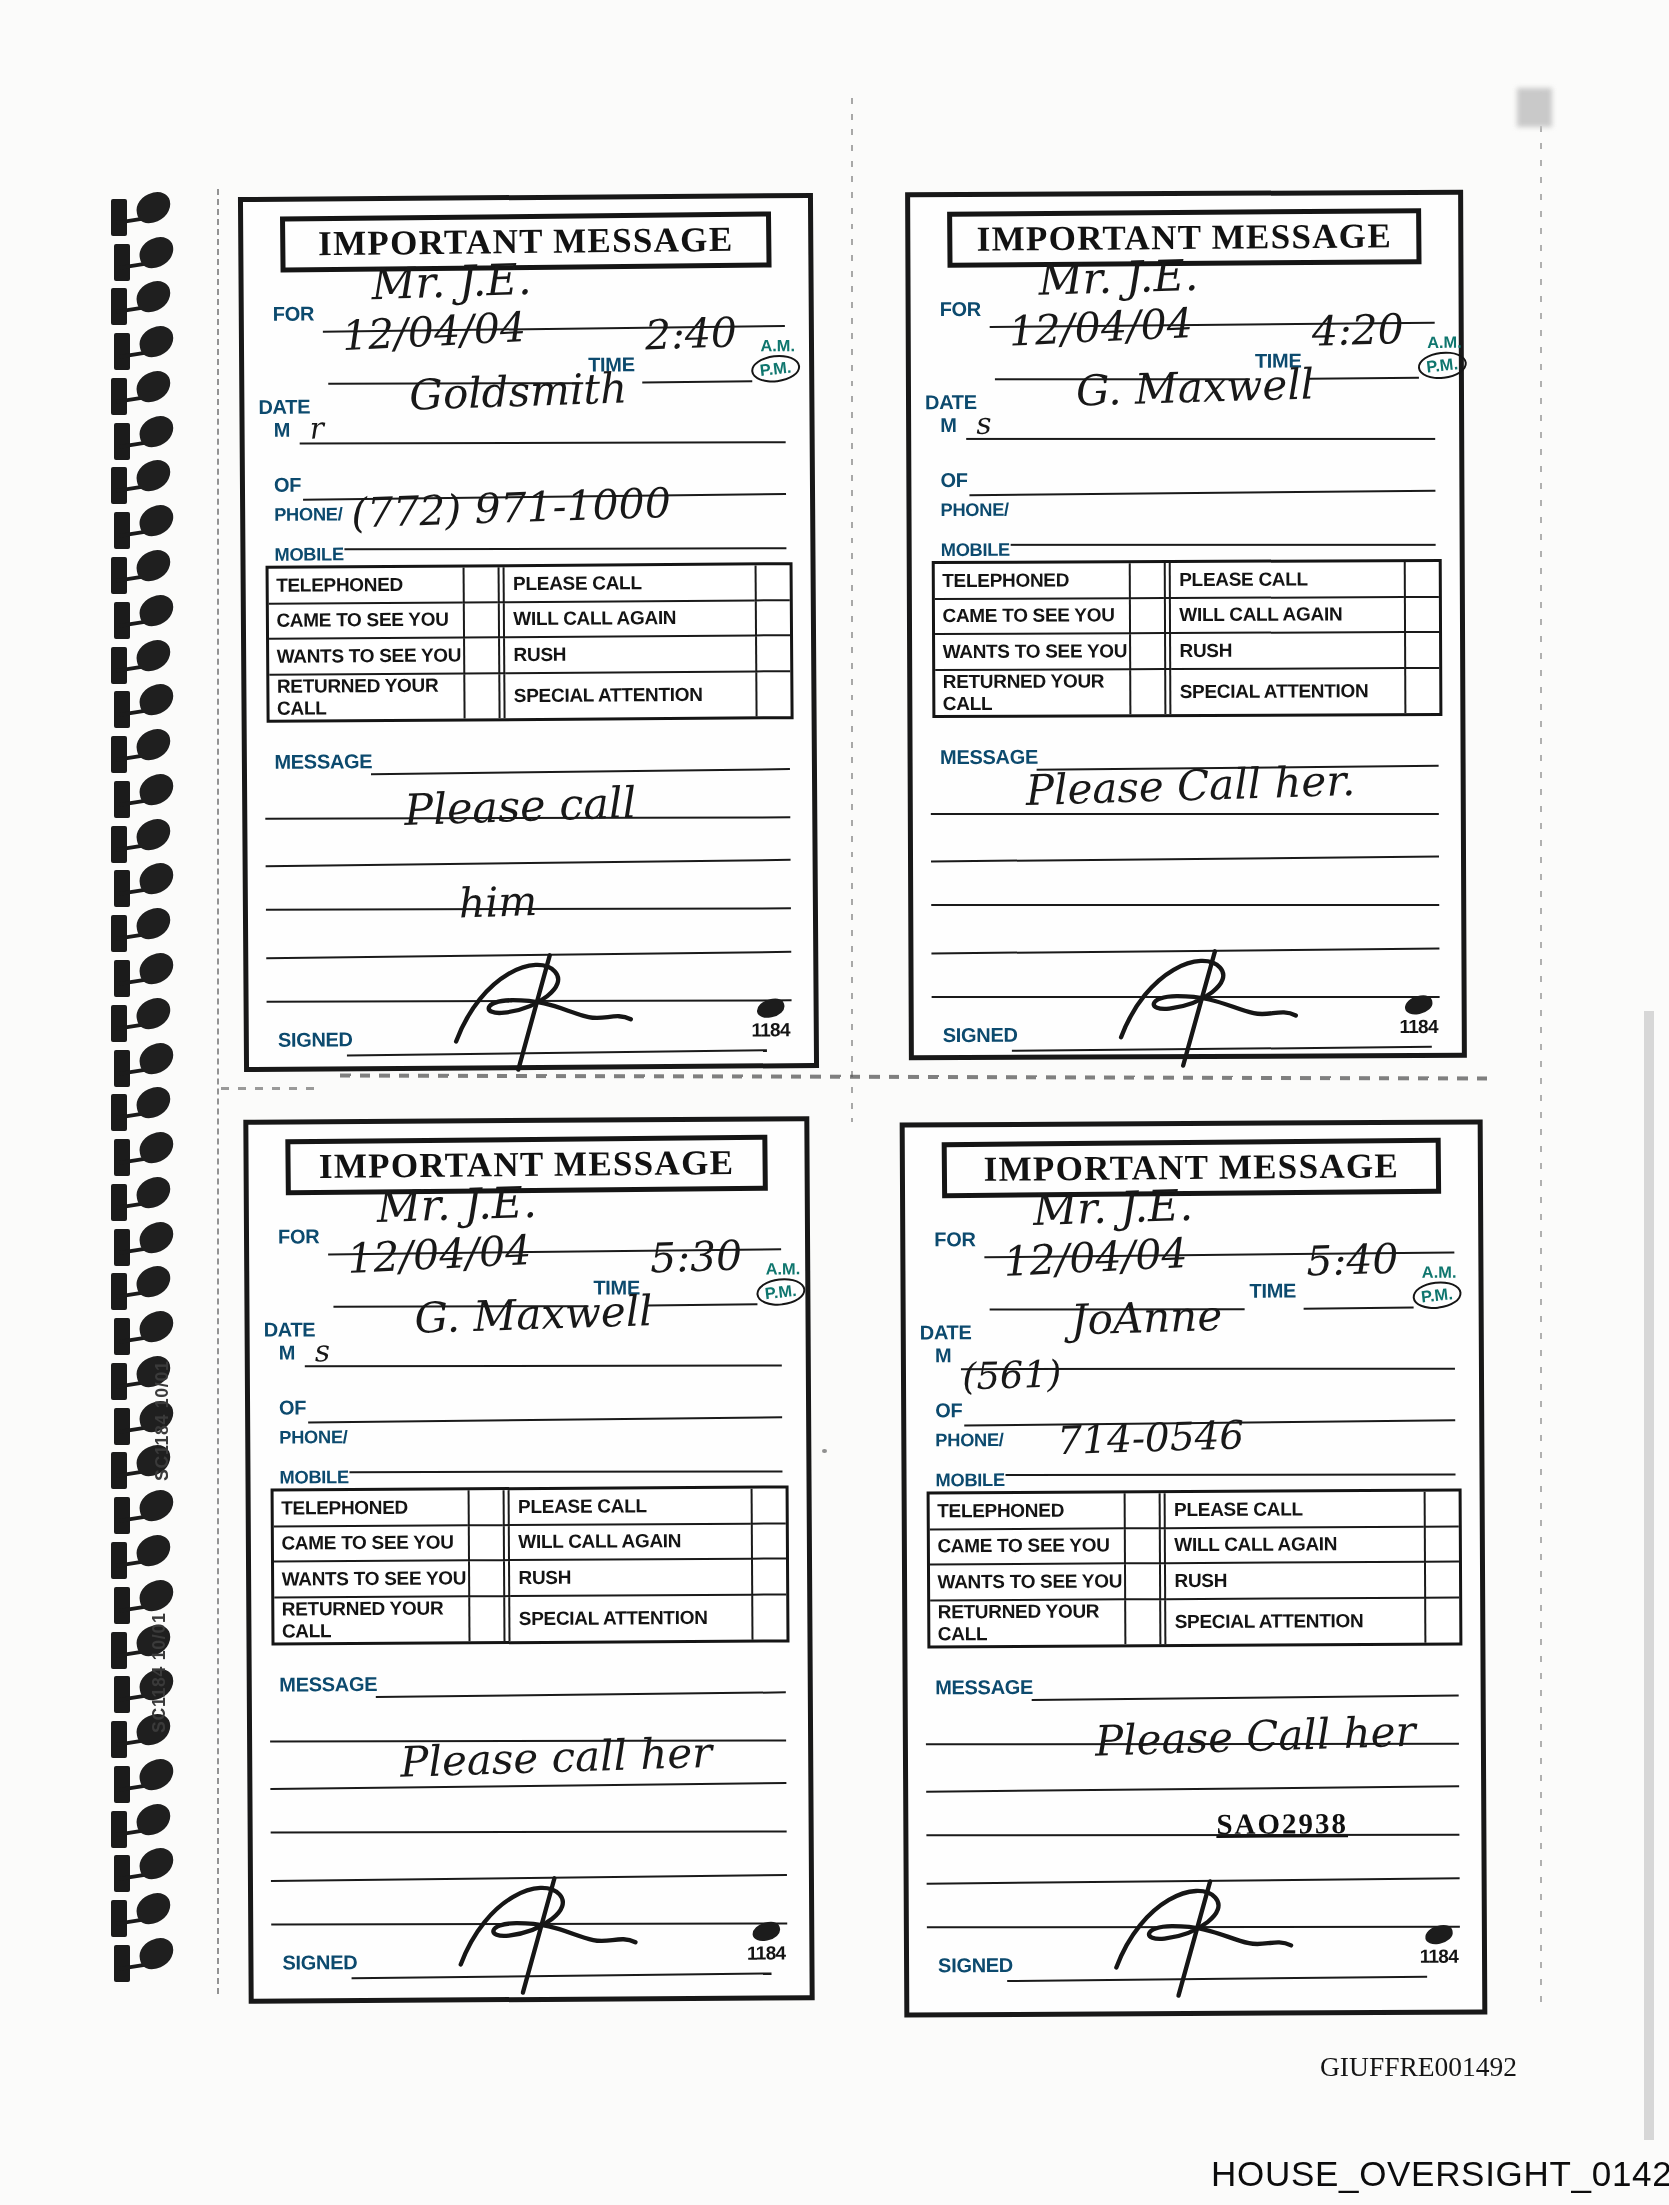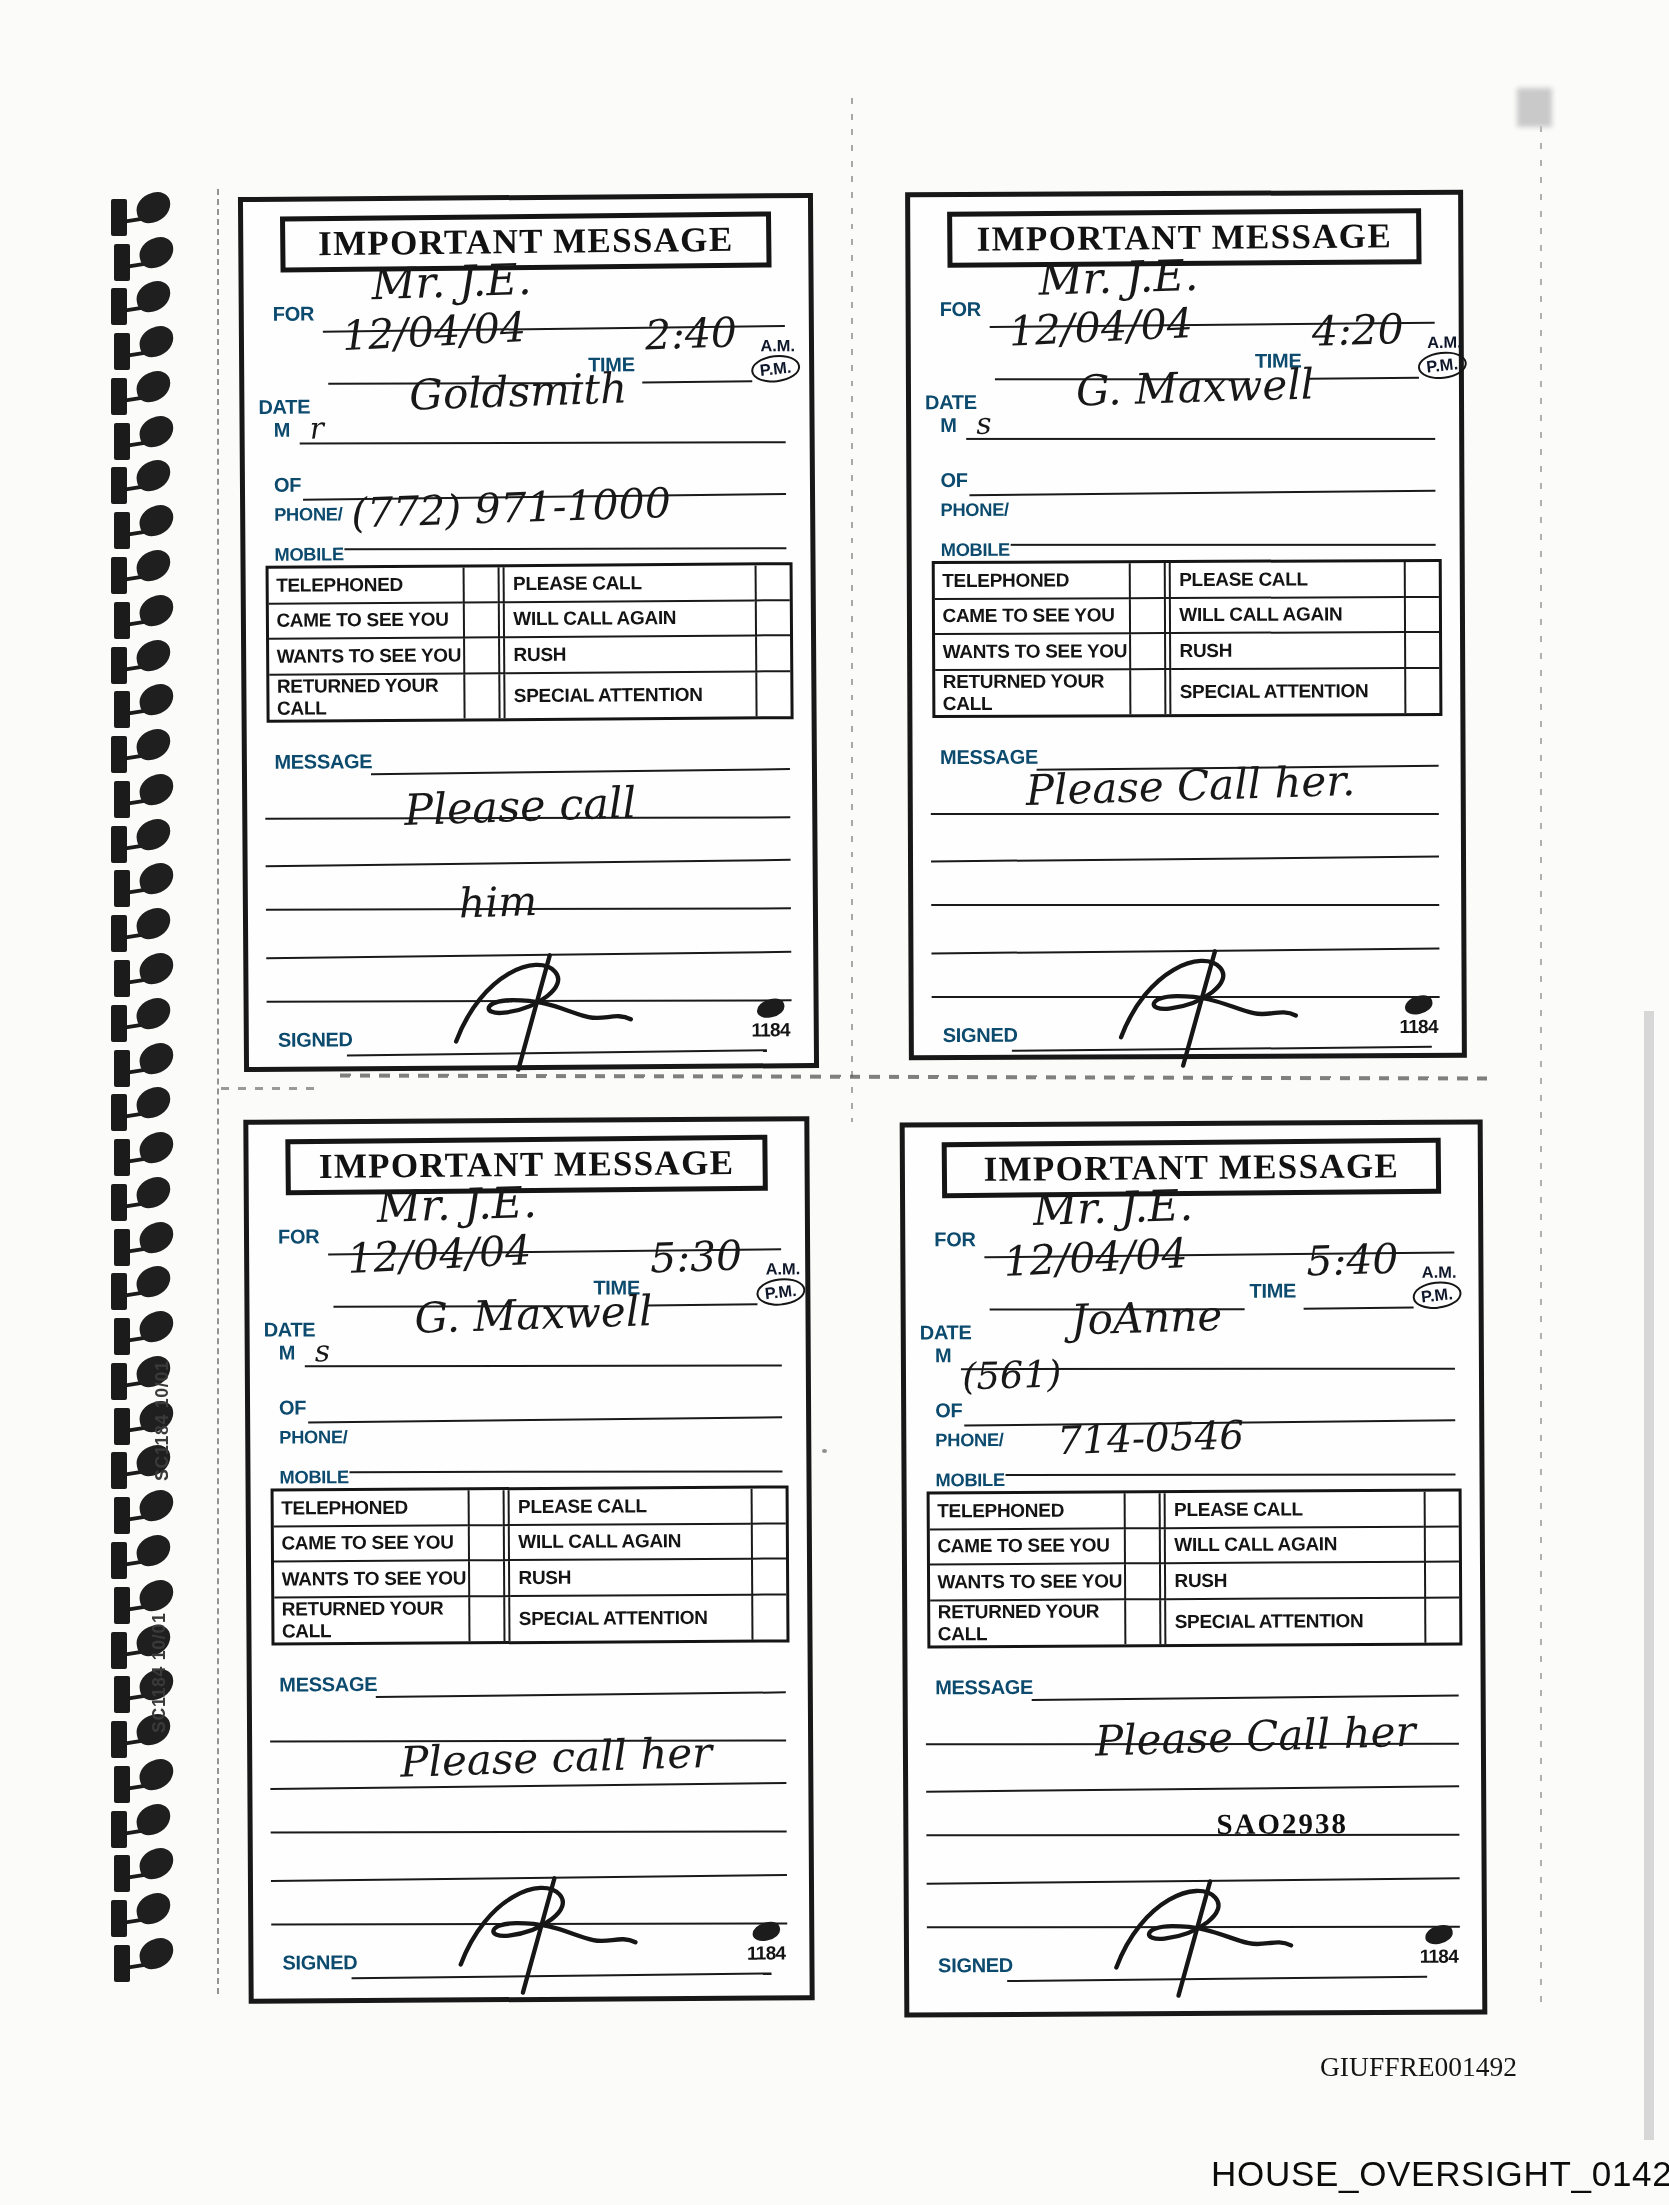--- a/index.html
+++ b/index.html
@@ -69,21 +69,21 @@
   .ln-of{left:58px;right:23.6px;top:296px;}
   .ln-phone{left:99px;right:23.6px;top:348px;}
   .ln-msg0{left:124px;right:22px;top:571px;}
   .ln-msg1{left:18.3px;right:22px;top:617px;}
   .ln-msg2{left:18.3px;right:22px;top:662px;}
   .ln-msg3{left:18.3px;right:22px;top:708px;}
   .ln-msg4{left:18.3px;right:22px;top:754px;}
   .ln-msg5{left:18.3px;right:22px;top:800px;}
   .ln-signed{left:98px;width:420px;top:852px;}
 
-  .ampm{position:absolute;left:512px;top:137px;font-weight:bold;font-size:16.4px;line-height:20px;color:#0f172a;text-align:center;}
+  .ampm{position:absolute;left:512px;top:137px;font-weight:bold;font-size:16.4px;line-height:20px;color:#0f766e;text-align:center;}
   .pm-oval{display:inline-block;border:2.6px solid #151515;border-radius:50%;padding:0.7px 6.5px 2px;transform:rotate(-6deg);margin-left:-5.2px;}
 
   .hw{
     position:absolute;font-family:"DejaVu Serif",serif;font-style:italic;
     color:#181818;white-space:nowrap;transform:rotate(-1.5deg);line-height:1;
   }
   .hw-for{left:128px;top:60px;font-size:43px;}
   .hw-date{left:98px;top:111px;font-size:41px;transform:rotate(-2.5deg);}
   .hw-time{left:401px;top:115px;font-size:41px;}
   .hw-mprefix{left:65px;top:212px;font-size:30px;}
@@ -91,21 +91,21 @@
   .hw-of{left:56px;top:230px;font-size:37px;}
   .hw-phone{left:106px;top:288px;font-size:41px;}
   .hw-msg1,.hw-msg2{font-size:42px;}
   .slip-0 .hw-msg1{left:157px;top:585px;font-size:43px;}
   .slip-0 .hw-msg2{left:211px;top:682px;font-size:41px;}
   .slip-1 .hw-msg1{left:113px;top:569px;}
   .slip-2 .hw-msg1{left:148px;top:614px;}
   .slip-3 .hw-msg1{left:187px;top:590px;}
   .slip-3 .hw-phone{left:151px;top:292px;font-size:39px;}
 
-  .stamp{position:absolute;left:308px;top:682px;font:bold 29px "Liberation Serif",serif;letter-spacing:2px;color:#101010;}
+  .stamp{position:absolute;left:308px;top:682px;font:bold 29px "Liberation Serif",serif;letter-spacing:2px;color:#101010;text-decoration:underline;}
 
   .check-table{
     position:absolute;left:19.6px;right:18.3px;top:364px;height:157px;
     display:grid;grid-template-columns:194px 35px 7.9px 1fr 35px;grid-auto-rows:1fr;
     border:3.9px solid #151515;box-sizing:border-box;background:#fff;
   }
   .ct-cell{border-bottom:2.6px solid #1a1a1a;display:flex;align-items:center;box-sizing:border-box;}
   .ct-cell.last{border-bottom:none;}
   .ct-label{padding-left:7.9px;font-weight:bold;font-size:19px;color:#141414;letter-spacing:-0.3px;}
   .ct-box{border-left:2.6px solid #1a1a1a;}

